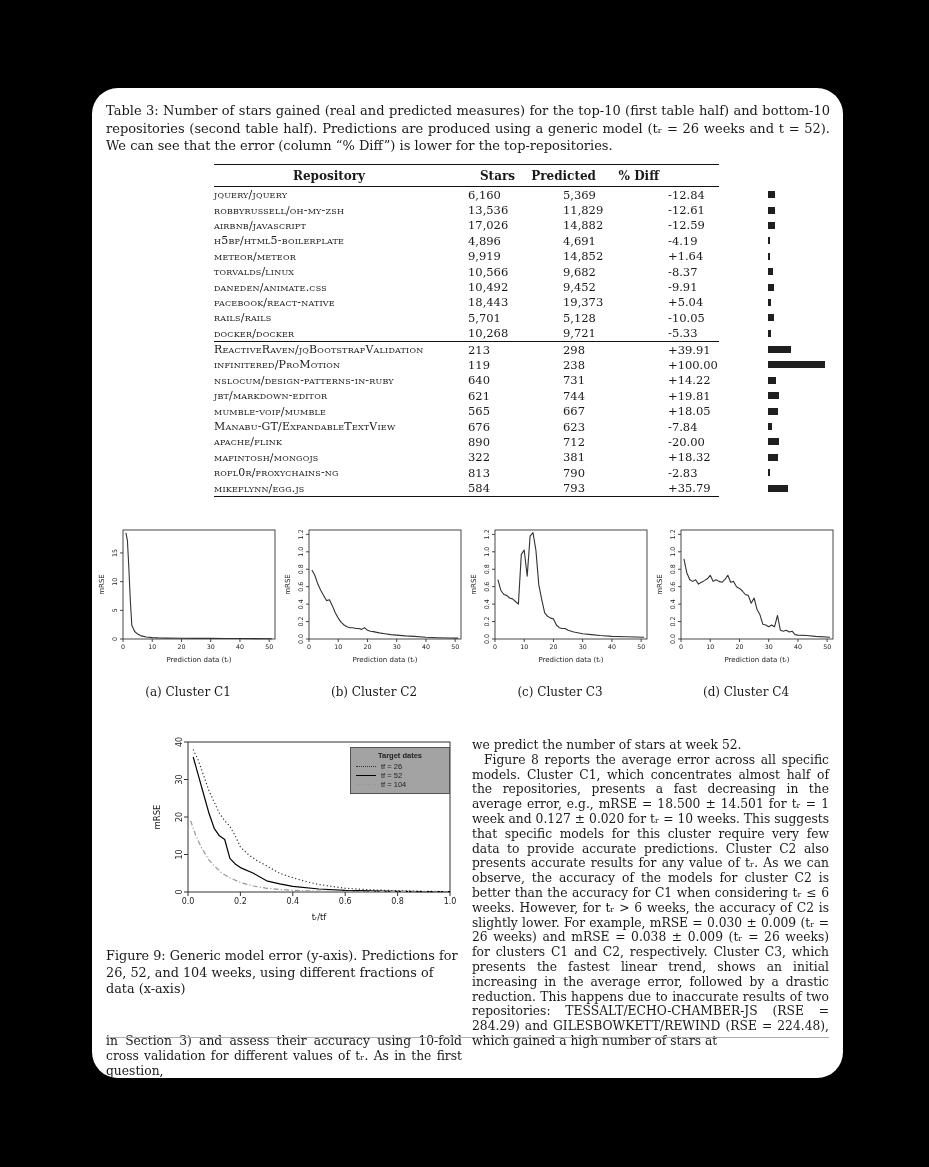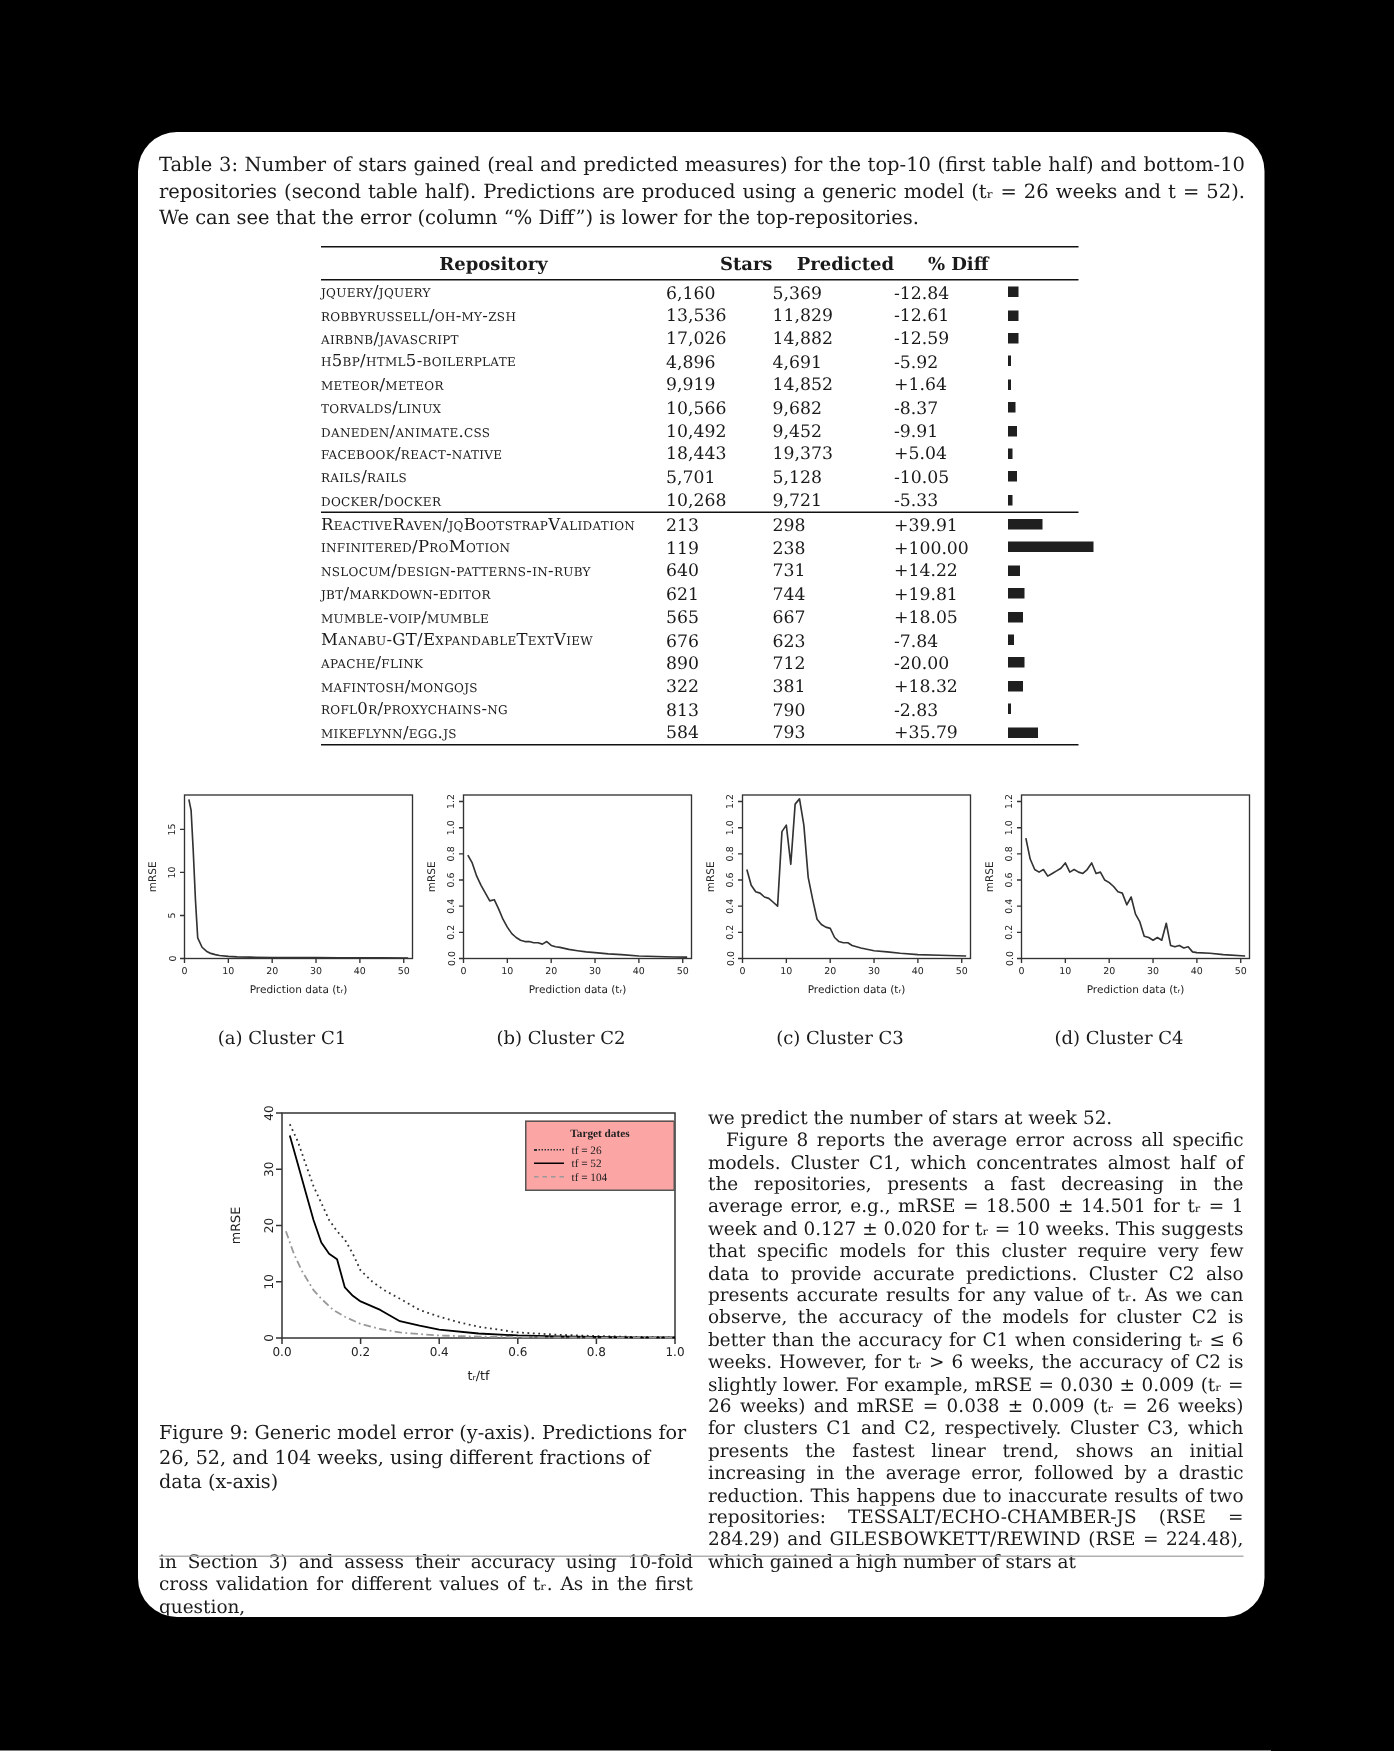--- a/index.html
+++ b/index.html
@@ -9,21 +9,21 @@
 
   
   .tcaption { position:absolute; left:14px; top:14px; width:724px; font-size:13px; line-height:17.6px; text-align:justify; }
 
   
   .table3 { position:absolute; left:122px; top:76px; width:505px; border-top:1.6px solid #111; border-bottom:1.6px solid #111; font-size:11.5px; }
   .trow, .thead { display:grid; grid-template-columns:230px 71px 81px 63px 60px; align-items:center; }
   .thead { height:22px; border-bottom:1px solid #111; font-weight:bold; font-size:12px; }
   .h-repo { text-align:center; }
   .h-num  { text-align:right; }
-  .trow { height:15.4px; }
+  .trow { height:15.4px;gap:24px; }
   .c-repo { font-variant:small-caps; letter-spacing:.2px; font-size:11px; white-space:nowrap; }
   .c-num { white-space:nowrap; }
   .c-bar { display:flex; align-items:center; padding-left:13px; overflow:visible; }
   .c-bar i { display:block; height:7px; background:#1f1f1f; flex:none; }
   #rows-bottom { border-top:1px solid #111; }
 
   
   .fig8-strip { position:absolute; left:3px; top:437px; width:745px; display:flex; }
   .panel { width:186px; flex:none; }
   .subcap { text-align:center; font-size:12px; margin-top:10px; }
@@ -31,21 +31,21 @@
 
   svg text { font-family:"DejaVu Sans","Liberation Sans",sans-serif; fill:#222; }
 
   
   .cols { position:absolute; left:14px; top:648px; width:723px; height:330px; }
   .col-left  { position:absolute; left:0; top:0; width:356px; }
   .col-right { position:absolute; right:0; top:2px; width:357px; font-size:12.3px; line-height:14.8px; text-align:justify; }
   .col-right p.indent { text-indent:12px; }
 
   .fig9wrap { position:relative; margin-left:42px; width:312px; height:198px; }
-  .legend { position:absolute; left:202px; top:11px; width:100px; border:1px solid #555; background:#fca5a5; padding:3px 5px 4px 5px; font-family:Liberation Serif, serif; font-size:7.5px; color:#222; }
+  .legend { position:absolute; left:202px; top:11px; width:100px; border:1px solid #555; background:#a3a3a3; padding:3px 5px 4px 5px; font-family:Liberation Sans, sans-serif; font-size:7.5px; color:#222; }
   .legend .lt { text-align:center; font-weight:bold; margin-bottom:2px; }
   .legend .lr { display:flex; align-items:center; height:9px; }
   .legend .ls { display:inline-block; width:20px; margin-right:5px; flex:none; }
   .ls-dotted  { border-top:1.6px dotted #333; }
   .ls-solid   { border-top:1.6px solid #000; }
   .ls-dashdot { border-top:1.6px dashed #999; }
 
   .fig9cap { margin:14px 0 0 0; width:356px; font-size:12.8px; line-height:16.5px; }
   .leftpara { margin-top:36px; width:356px; font-size:12.3px; line-height:15.2px; text-align:justify; }
 
@@ -91,21 +91,21 @@
           <span class="c-num">14,882</span>
           <span class="c-num">-12.59</span>
           <span class="c-bar">
             <i style="width: 7.1763px;"></i>
           </span>
         </div>
         <div class="trow">
           <span class="c-repo">h5bp/html5-boilerplate</span>
           <span class="c-num">4,896</span>
           <span class="c-num">4,691</span>
-          <span class="c-num">-5.92</span>
+          <span class="c-num">-4.19</span>
           <span class="c-bar">
             <i style="width: 2.3883px;"></i>
           </span>
         </div>
         <div class="trow">
           <span class="c-repo">meteor/meteor</span>
           <span class="c-num">9,919</span>
           <span class="c-num">14,852</span>
           <span class="c-num">+1.64</span>
           <span class="c-bar">

